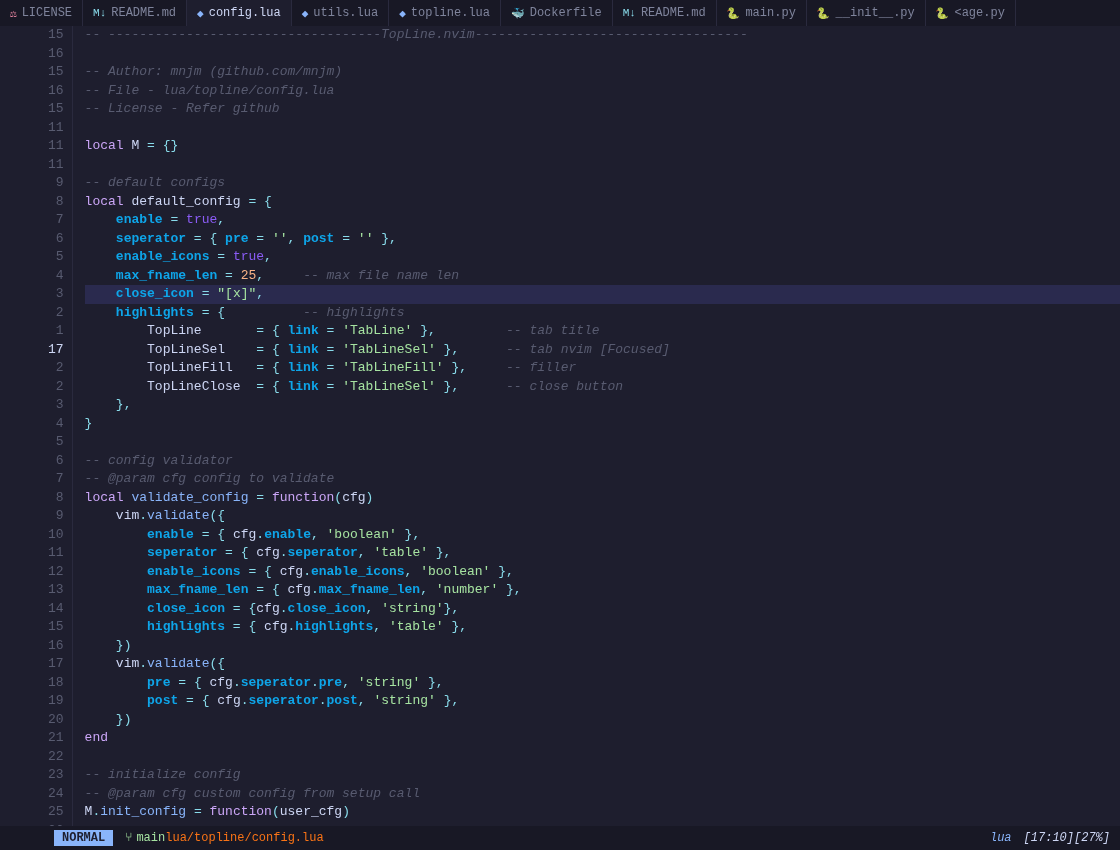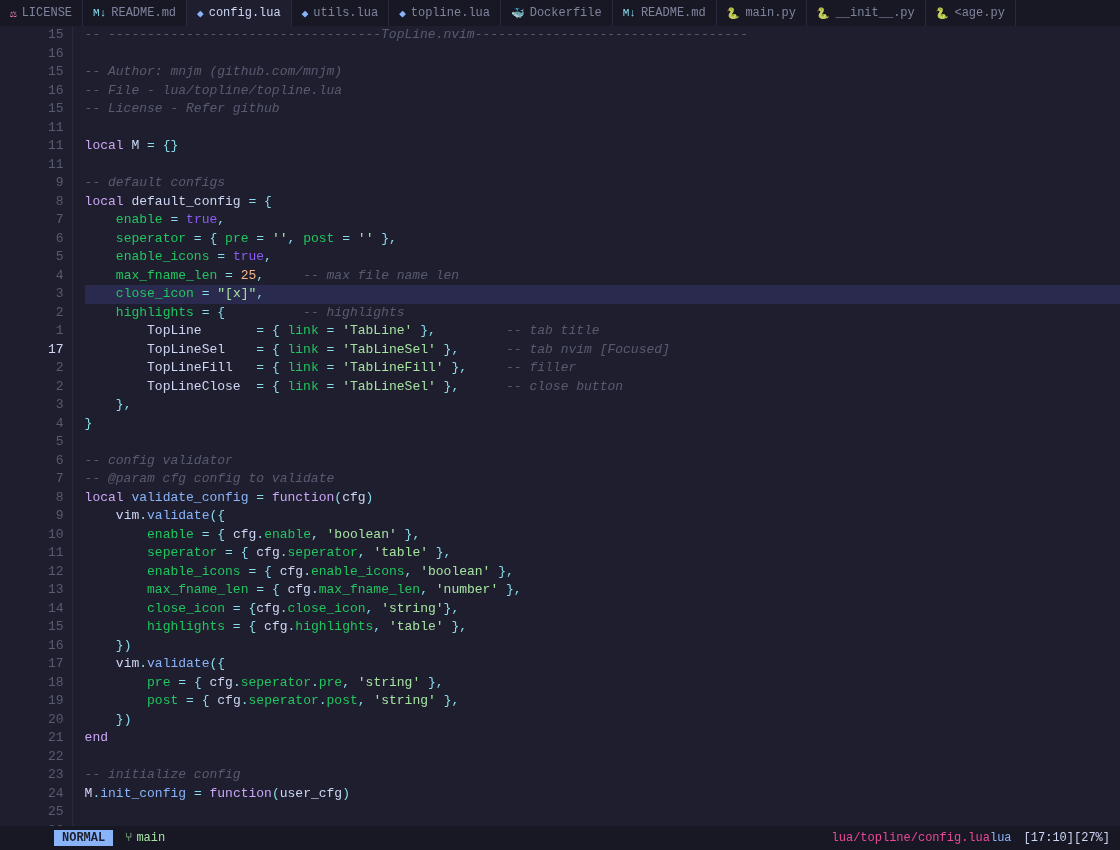--- a/index.html
+++ b/index.html
@@ -95,21 +95,21 @@
     }
 
     
     .c-comment { color: #585b70; font-style: italic; }
     .c-keyword { color: #cba6f7; }
     .c-string { color: #a6e3a1; }
     .c-number { color: #fab387; }
     .c-func { color: #89b4fa; }
     .c-ident { color: #cdd6f4; }
     .c-op { color: #89dceb; }
-    .c-field { color: #22c55e; }
+    .c-field { color: #0ea5e9; font-weight: bold; }
     .c-bool { color: #8b5cf6; }
 
     
     .status-bar {
       height: 24px;
       background: #181825;
       display: flex;
       align-items: center;
       justify-content: space-between;
       padding: 0 10px;
@@ -133,20 +133,21 @@
       color: #a6e3a1;
       display: flex;
       align-items: center;
       gap: 4px;
     }
     .status-right {
       display: flex;
       align-items: center;
       gap: 12px;
       color: #7f849c;
+      font-style: italic;
     }
     .status-filetype {
       color: #89b4fa;
     }
     .status-pos {
       color: #cdd6f4;
     }
   </style>
 </head>
 <body>
@@ -246,21 +247,21 @@
 
   <div class="code-area">
 
     <span class="code-line"><span class="c-comment">-- -----------------------------------TopLine.nvim-----------------------------------</span></span>
 
     <span class="code-line"></span>
 
     <span class="code-line"><span class="c-comment">-- Author: mnjm (github.com/mnjm)</span></span>
 
 
-    <span class="code-line"><span class="c-comment">-- File - lua/topline/topline.lua</span></span>
+    <span class="code-line"><span class="c-comment">-- File - lua/topline/config.lua</span></span>
 
     <span class="code-line"><span class="c-comment">-- License - Refer github</span></span>
 
     <span class="code-line"></span>
 
     <span class="code-line"><span class="c-keyword">local</span> <span class="c-ident">M</span> <span class="c-op">=</span> <span class="c-op">{}</span></span>
 
     <span class="code-line"></span>
 
     <span class="code-line"><span class="c-comment">-- default configs</span></span>
@@ -322,34 +323,35 @@
     <span class="code-line">        <span class="c-field">post</span> <span class="c-op">=</span> <span class="c-op">{</span> <span class="c-ident">cfg</span><span class="c-op">.</span><span class="c-field">seperator</span><span class="c-op">.</span><span class="c-field">post</span><span class="c-op">,</span> <span class="c-string">'string'</span> <span class="c-op">},</span></span>
 
     <span class="code-line">    <span class="c-op">})</span></span>
 
     <span class="code-line"><span class="c-keyword">end</span></span>
 
     <span class="code-line"></span>
 
     <span class="code-line"><span class="c-comment">-- initialize config</span></span>
 
+    <span class="code-line"><span class="c-comment">-- @param cfg custom config from setup call</span></span>
 
     <span class="code-line"><span class="c-ident">M</span><span class="c-op">.</span><span class="c-func">init_config</span> <span class="c-op">=</span> <span class="c-keyword">function</span><span class="c-op">(</span><span class="c-ident">user_cfg</span><span class="c-op">)</span></span>
 
   </div>
 </div>
 
 <div class="status-bar">
   <div class="status-left">
     <span class="status-mode">NORMAL</span>
     <span class="status-branch">
       <span>⑂</span>
       <span>main</span>
     </span>
   </div>
-  <div style="flex:1; text-align:right; color:#ec4899; font-size:12px;">
+  <div style="flex:1; text-align:left; color:#f97316; font-size:12px;">
     <span>lua/topline/config.lua</span>
   </div>
   <div class="status-right">
     <span class="status-filetype">lua</span>
     <span class="status-pos">[17:10][27%]</span>
   </div>
 </div>
 
 </body></html>

